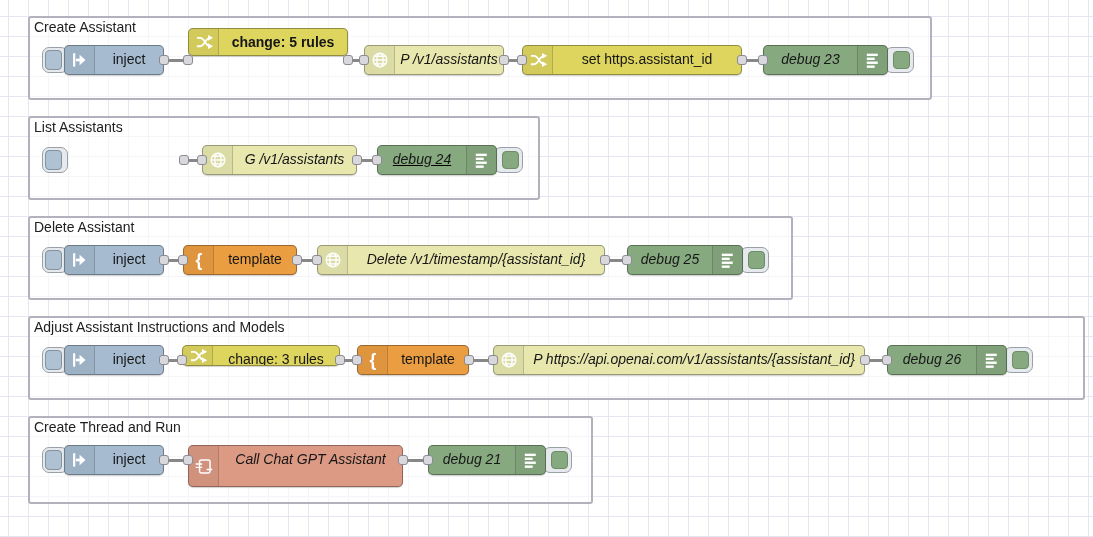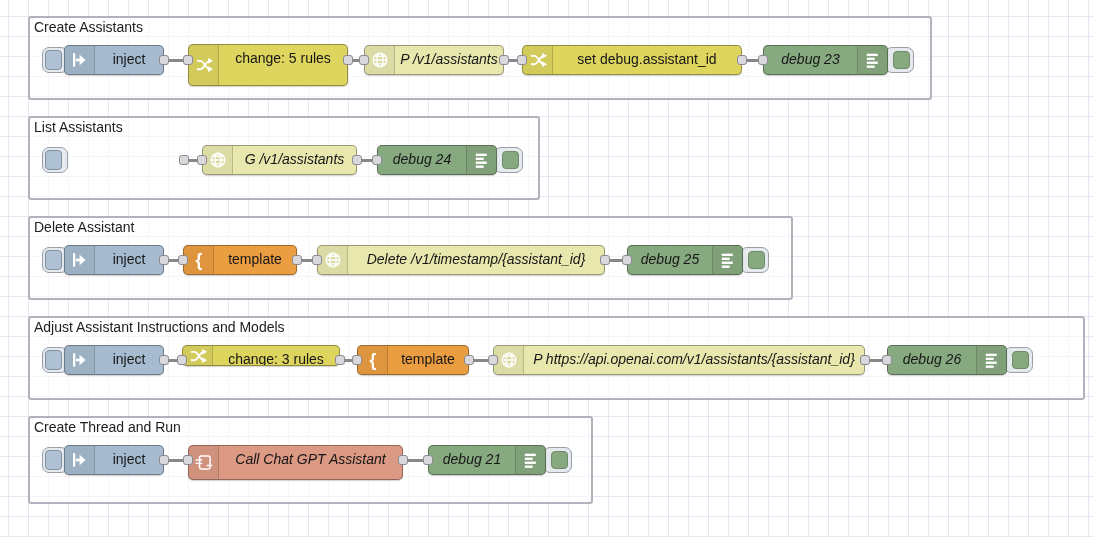--- a/index.html
+++ b/index.html
@@ -70,37 +70,37 @@
   .btn-inner{
     position:absolute;border-radius:4px;
     box-sizing:border-box;z-index:1;
   }
 </style>
 </head>
 <body>
 
 <div id="canvas">
     <div class="group" style="left: 28px; top: 16px; width: 904px; height: 84px;"></div>
-    <div class="group-label" style="left: 34px; top: 19px;">Create Assistants</div>
+    <div class="group-label" style="left: 34px; top: 19px;">Create Assistant</div>
     <div class="btn-outer" style="left: 42px; top: 47px; width: 26px; height: 26px;"></div>
     <div class="btn-inner" style="left: 45px; top: 50px; width: 17px; height: 20px; background: rgb(174, 194, 211); border: 1px solid rgb(130, 146, 159);"></div>
     <div class="node" style="left: 64px; top: 45px; width: 100px; height: 30px; background: rgb(166, 187, 207);">
       <div class="node-icon icon-left">
         <svg viewBox="0 0 24 24" width="20" height="20">
           <path d="M5 5v14" stroke="#fff" stroke-width="2.6" stroke-linecap="round" fill="none"></path>
           <path d="M7 12h6" stroke="#fff" stroke-width="3.2" fill="none"></path>
           <path d="M11.5 5.6 18.6 12l-7.1 6.4z" fill="#fff"></path>
         </svg>
       </div>
       <div class="node-label">inject</div>
     </div>
     <div class="wire" style="left: 164px; top: 58.5px; width: 24px; height: 3px;"></div>
     <div class="port" style="left: 159px; top: 55px;"></div>
     <div class="port" style="left: 183px; top: 55px;"></div>
-    <div class="node" style="left: 188px; top: 44px; width: 160px; height: 42px; background: rgb(222, 213, 95);">
+    <div class="node" style="left: 188px; top: 28px; width: 160px; height: 28px; background: rgb(222, 213, 95); font-weight: bold;">
       <div class="node-icon icon-left">
         <svg viewBox="0 0 24 24" width="20" height="20">
           <path d="M3.5 7h4c5 0 6.5 10 11.5 10" stroke="#fff" stroke-width="2.3" fill="none"></path>
           <path d="M3.5 17h4c5 0 6.5-10 11.5-10" stroke="#fff" stroke-width="2.3" fill="none"></path>
           <path d="M16.8 13.6 23 17l-6.2 3.4z" fill="#fff"></path>
           <path d="M16.8 3.6 23 7l-6.2 3.4z" fill="#fff"></path>
         </svg>
       </div>
       <div class="node-label">change: 5 rules</div>
     </div>
@@ -124,21 +124,21 @@
     <div class="port" style="left: 517px; top: 55px;"></div>
     <div class="node" style="left: 522px; top: 45px; width: 220px; height: 30px; background: rgb(222, 213, 95);">
       <div class="node-icon icon-left">
         <svg viewBox="0 0 24 24" width="20" height="20">
           <path d="M3.5 7h4c5 0 6.5 10 11.5 10" stroke="#fff" stroke-width="2.3" fill="none"></path>
           <path d="M3.5 17h4c5 0 6.5-10 11.5-10" stroke="#fff" stroke-width="2.3" fill="none"></path>
           <path d="M16.8 13.6 23 17l-6.2 3.4z" fill="#fff"></path>
           <path d="M16.8 3.6 23 7l-6.2 3.4z" fill="#fff"></path>
         </svg>
       </div>
-      <div class="node-label">set debug.assistant_id</div>
+      <div class="node-label">set https.assistant_id</div>
     </div>
     <div class="wire" style="left: 742px; top: 58.5px; width: 21px; height: 3px;"></div>
     <div class="port" style="left: 737px; top: 55px;"></div>
     <div class="port" style="left: 758px; top: 55px;"></div>
     <div class="btn-outer" style="left: 885px; top: 47px; width: 29px; height: 26px;"></div>
     <div class="btn-inner" style="left: 893px; top: 51px; width: 17px; height: 18px; background: rgb(135, 169, 128); border: 1px solid rgb(110, 140, 104);"></div>
     <div class="node" style="left: 763px; top: 45px; width: 125px; height: 30px; background: rgb(135, 169, 128);">
       <div class="node-label italic">debug 23</div>
       <div class="node-icon icon-right">
         <svg viewBox="0 0 24 24" width="21" height="21">
@@ -168,21 +168,21 @@
           </g>
         </svg>
       </div>
       <div class="node-label italic">G /v1/assistants</div>
     </div>
     <div class="wire" style="left: 357px; top: 158.5px; width: 20px; height: 3px;"></div>
     <div class="port" style="left: 352px; top: 155px;"></div>
     <div class="port" style="left: 372px; top: 155px;"></div>
     <div class="btn-outer" style="left: 494px; top: 147px; width: 29px; height: 26px;"></div>
     <div class="btn-inner" style="left: 502px; top: 151px; width: 17px; height: 18px; background: rgb(135, 169, 128); border: 1px solid rgb(110, 140, 104);"></div>
-    <div class="node" style="left: 377px; top: 145px; width: 120px; height: 30px; background: rgb(135, 169, 128);">
+    <div class="node" style="left: 377px; top: 145px; width: 120px; height: 30px; background: rgb(135, 169, 128); text-decoration: underline;">
       <div class="node-label italic">debug 24</div>
       <div class="node-icon icon-right">
         <svg viewBox="0 0 24 24" width="21" height="21">
           <g fill="#fff">
             <rect x="5.5" y="4.2" width="12.5" height="2.7"></rect>
             <rect x="5.5" y="8.7" width="9" height="2.7"></rect>
             <rect x="5.5" y="13.2" width="12.5" height="2.7"></rect>
             <rect x="5.5" y="17.7" width="9" height="2.7"></rect>
           </g>
         </svg>
@@ -328,21 +328,21 @@
           <path d="M5 5v14" stroke="#fff" stroke-width="2.6" stroke-linecap="round" fill="none"></path>
           <path d="M7 12h6" stroke="#fff" stroke-width="3.2" fill="none"></path>
           <path d="M11.5 5.6 18.6 12l-7.1 6.4z" fill="#fff"></path>
         </svg>
       </div>
       <div class="node-label">inject</div>
     </div>
     <div class="wire" style="left: 164px; top: 458.5px; width: 24px; height: 3px;"></div>
     <div class="port" style="left: 159px; top: 455px;"></div>
     <div class="port" style="left: 183px; top: 455px;"></div>
-    <div class="node" style="left: 188px; top: 445px; width: 215px; height: 35px; background: rgb(220, 154, 132); justify-content: space-between;">
+    <div class="node" style="left: 188px; top: 445px; width: 215px; height: 42px; background: rgb(220, 154, 132); justify-content: space-between;">
       <div class="node-icon icon-left">
         <svg viewBox="0 0 24 24" width="21" height="21">
           <g fill="none" stroke="#fff" stroke-width="1.7">
             <rect x="7.5" y="4.5" width="12" height="15" rx="2"></rect>
             <path d="M3 9.2h7.5M3 13h7.5M15.5 15.5H22"></path>
           </g>
         </svg>
       </div>
       <div class="node-label italic">Call Chat GPT Assistant</div>
     </div>

